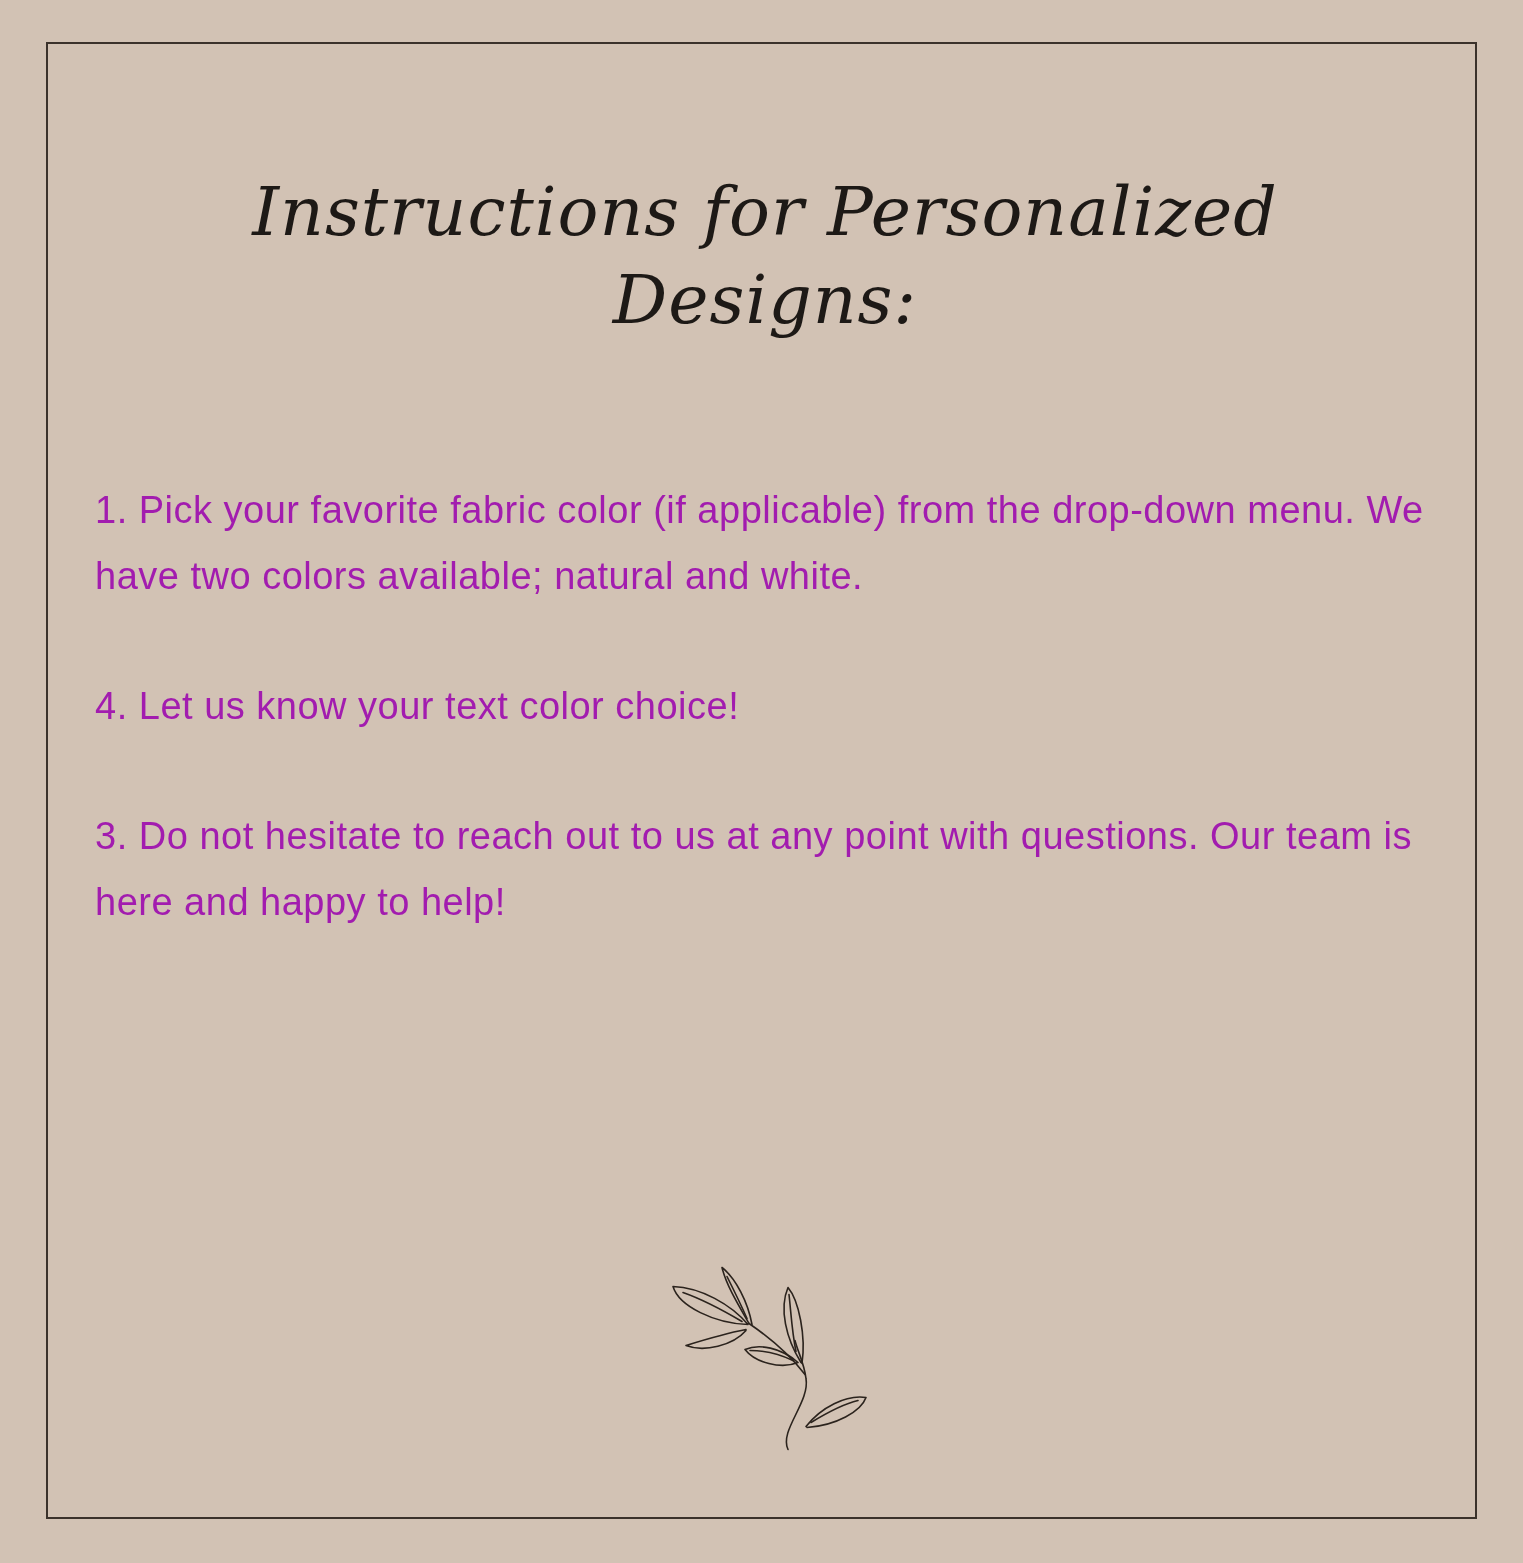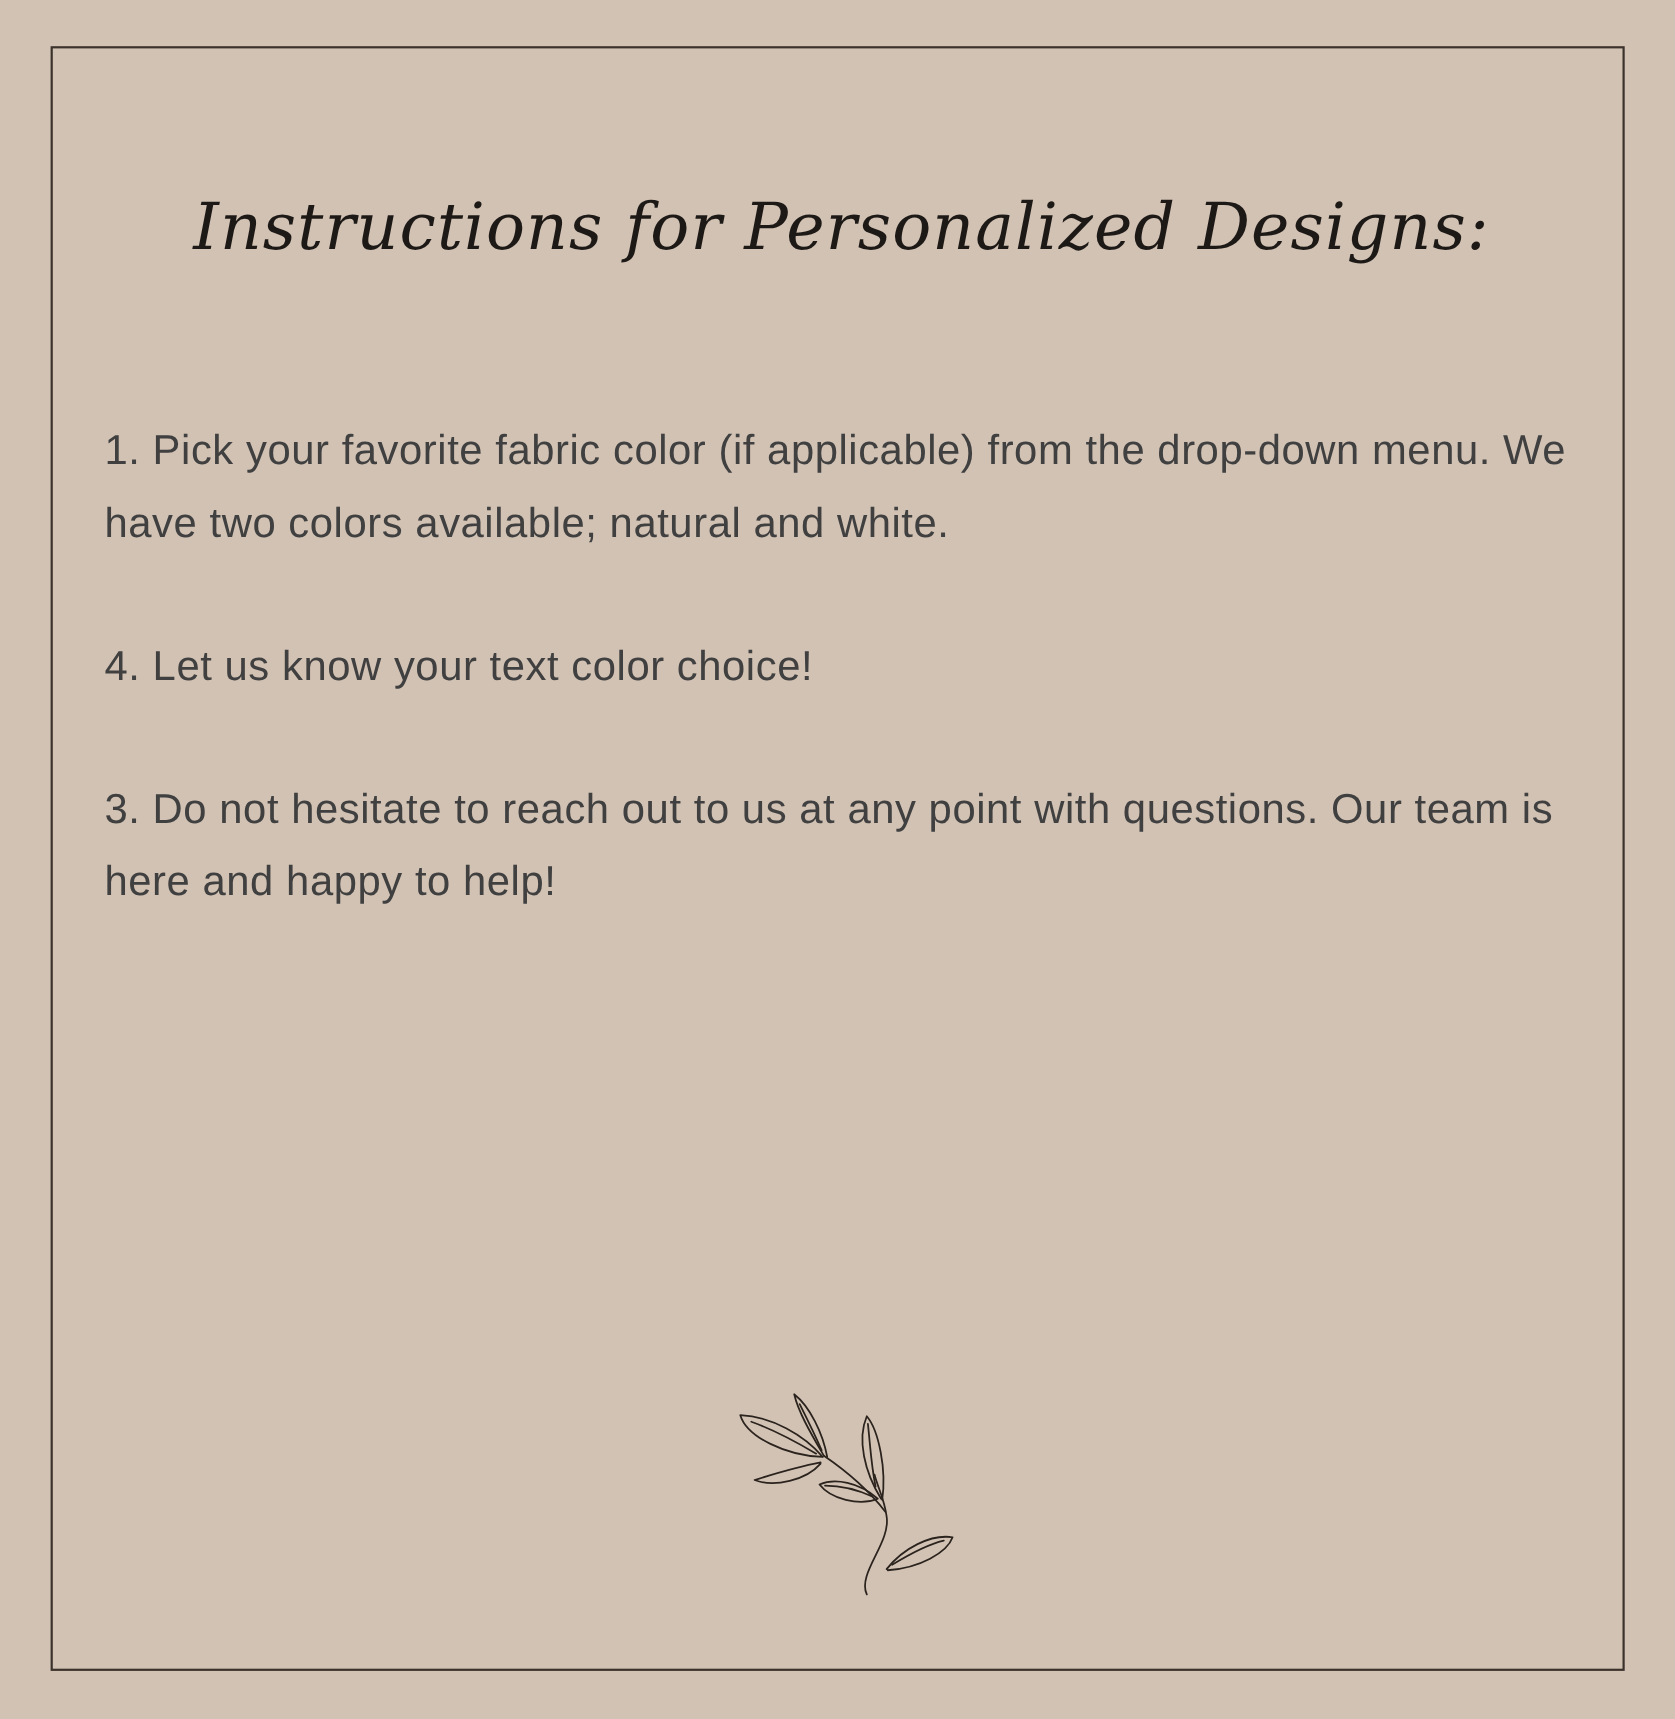--- a/index.html
+++ b/index.html
@@ -29,36 +29,36 @@
     left: 95px;
     right: 88px;
     top: 0;
   }
   .title {
     margin: 0;
     padding-top: 168px;
     font-family: "DejaVu Serif", serif;
     font-style: italic;
     font-weight: 400;
-    font-size: 59px;
+    font-size: 68px;
     line-height: 1.3;
     text-align: center;
     color: #1d1916;
     letter-spacing: 1px;
   }
   .items {
     margin-top: 132px;
   }
   .item {
     margin: 0 0 64px 0;
     font-size: 38px;
     font-weight: 300;
     line-height: 66px;
     letter-spacing: 0.5px;
-    color: #404040;
+    color: #a21caf;
   }
   .item .note {
     font-family: "DejaVu Serif", serif;
     font-style: italic;
     font-weight: 400;
     font-size: 31px;
     letter-spacing: 0px;
     margin-left: 10px;
   }
   .sprig {

